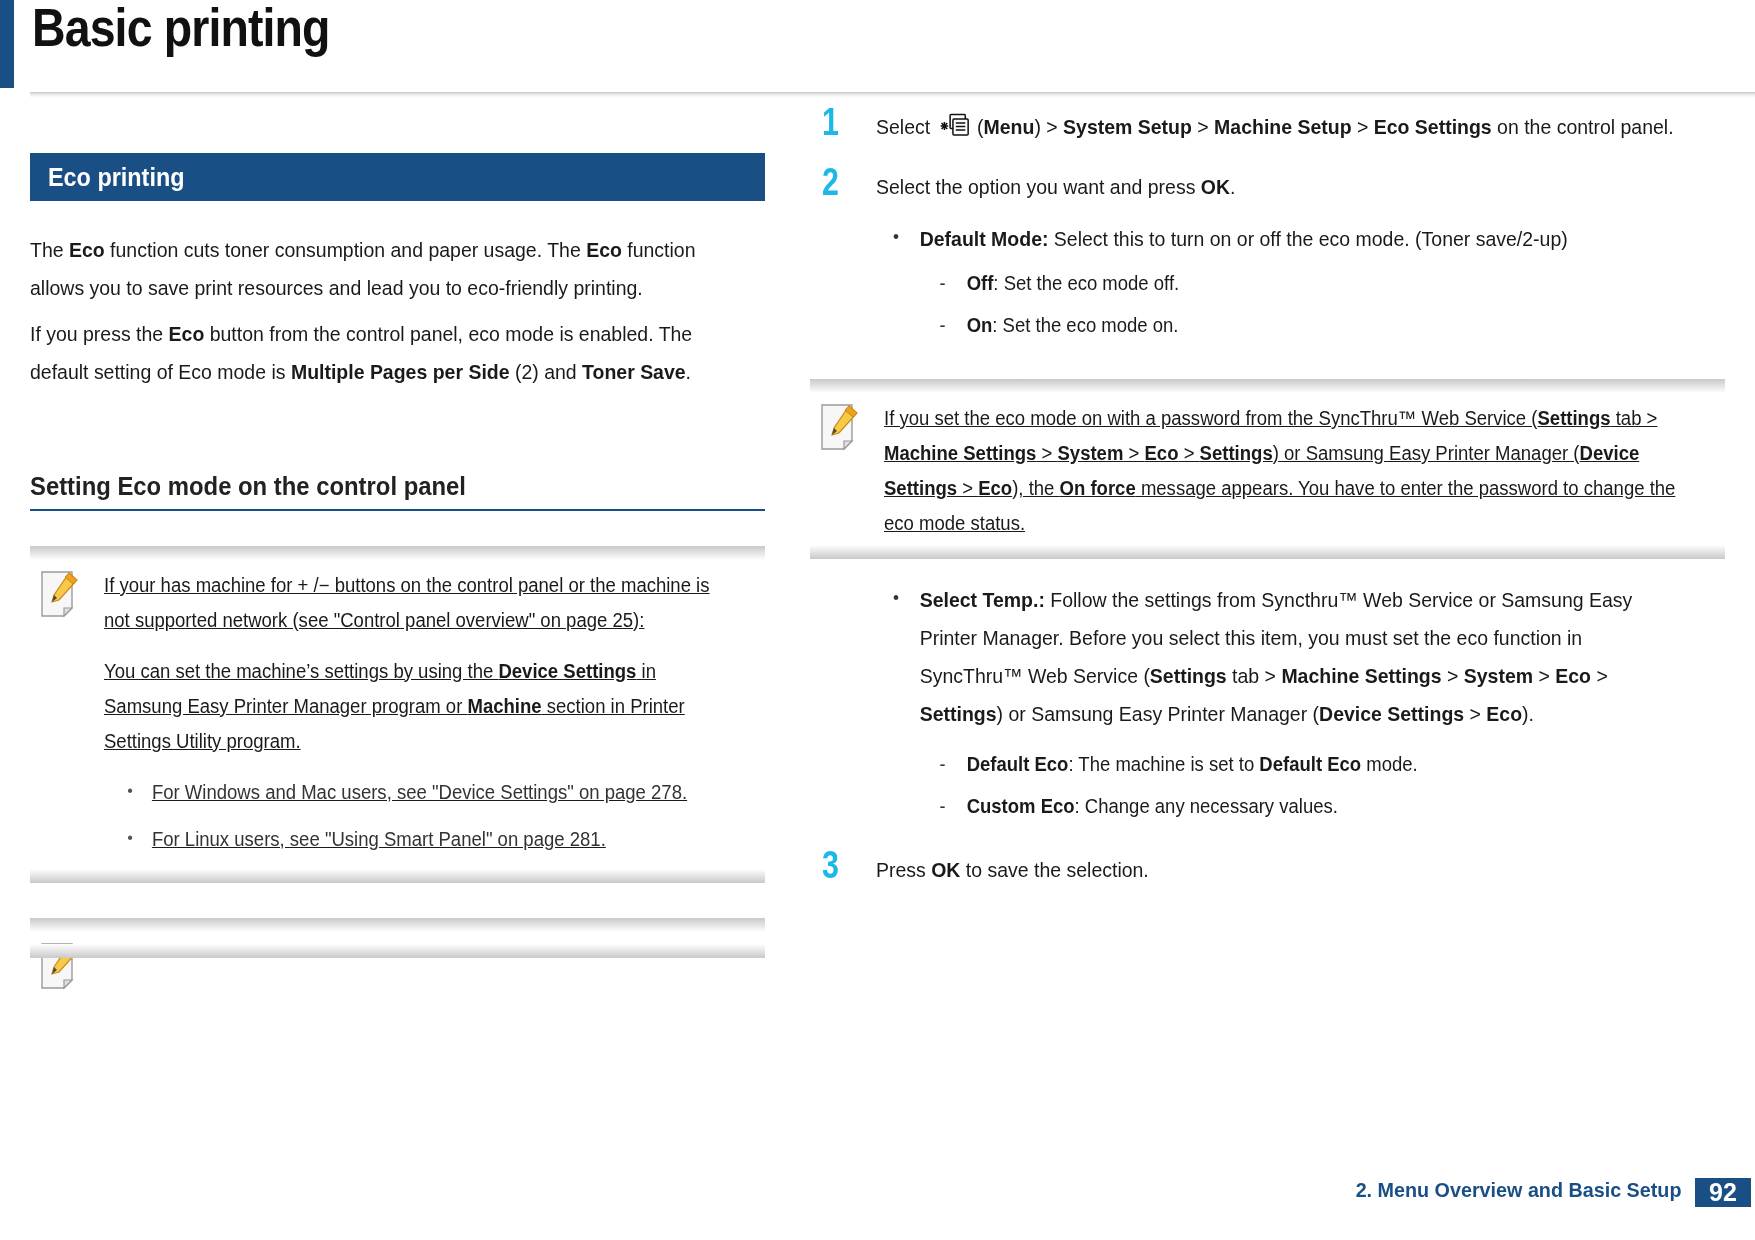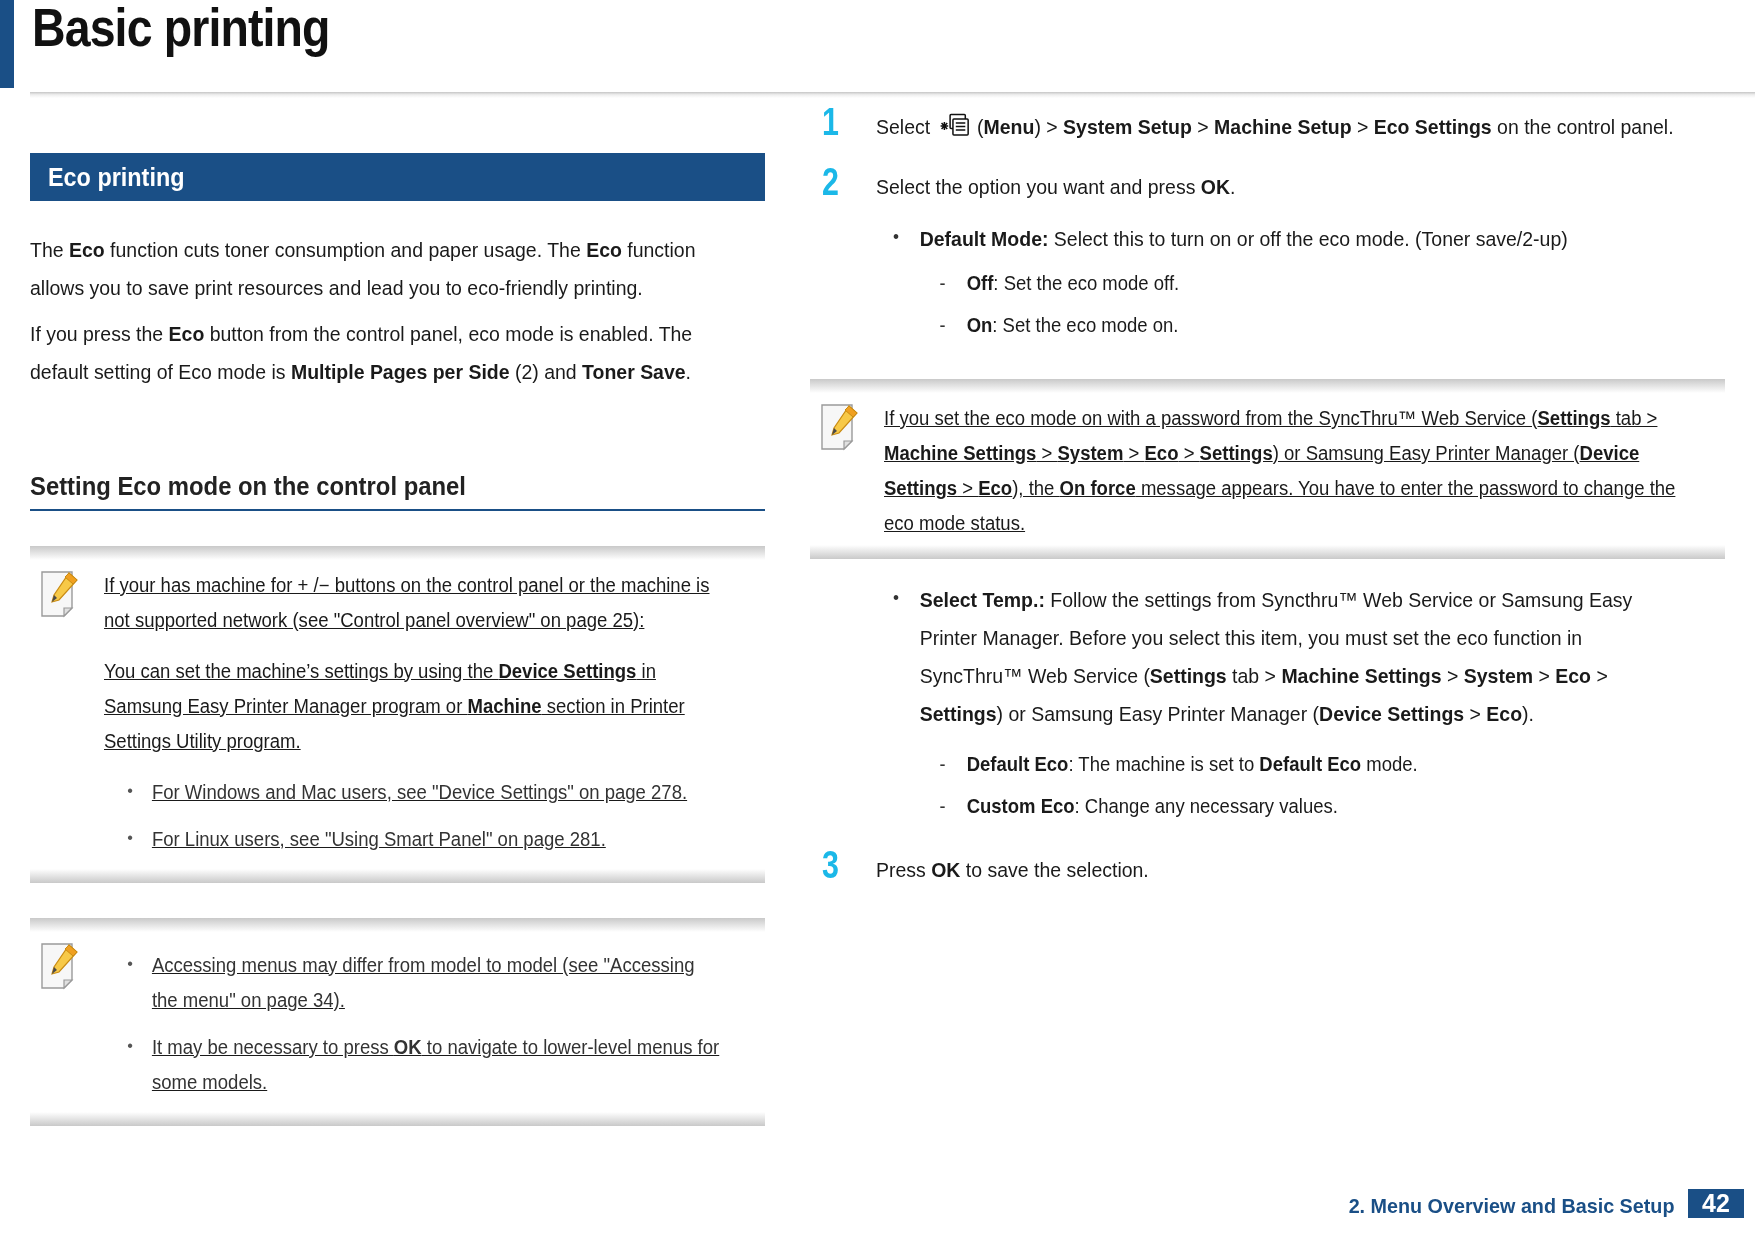--- a/index.html
+++ b/index.html
@@ -257,24 +257,24 @@
     vertical-align: -5px;
     width: 34px;
     height: 26px;
     position: relative;
     margin: 0 2px 0 2px;
   }
 
   
   .footer {
     position: absolute;
-    right: 11px;
+    right: 4px;
     bottom: 22px;
     display: flex;
-    align-items: flex-end;
+    align-items: flex-start;
     height: 40px;
   }
   .footer-text {
     font-size: 21px;
     font-weight: bold;
     color: #1a4f86;
     display: flex;
     align-items: center;
     padding-right: 14px;
     transform: scaleX(0.94);
@@ -347,28 +347,20 @@
     <div class="note">
       <span class="note-icon">
         <svg width="44" height="50" viewBox="0 0 44 50" xmlns="http://www.w3.org/2000/svg">
           <path d="M4 2 H34 V38 L26 46 H4 Z" fill="#f7f7f7" stroke="#9a9a9a" stroke-width="1.4"></path>
           <path d="M26 46 L26 38 L34 38 Z" fill="#e0e0e0" stroke="#9a9a9a" stroke-width="1.2"></path>
           <path d="M31 3 L39 10 L21 30 L14 32 L16 25 Z" fill="#f7c948" stroke="#c98b12" stroke-width="1.2"></path>
           <path d="M31 3 L39 10 L35 14 L27 7 Z" fill="#f0a020" stroke="#c98b12" stroke-width="1"></path>
           <path d="M14 32 L16 25 L19 28 Z" fill="#4a4a4a"></path>
         </svg>
       </span>
-      <div class="note-inner">
-        <ul class="bullets">
-          <li>Accessing menus may differ from model to model (see "Accessing the menu" on page 34).</li>
-          <li>
-            <span>It may be necessary to press </span><b>OK</b><span> to navigate to lower-level menus for some models.</span>
-          </li>
-        </ul>
-      </div>
     </div>
 
   </div>
 
   <div class="col-right">
 
     <div class="step">
       <div class="step-num">1</div>
       <div class="step-text">
         <span>Select </span><span class="menu-icon"><svg width="34" height="26" viewBox="0 0 34 26" xmlns="http://www.w3.org/2000/svg">
@@ -430,14 +422,14 @@
       <div class="step-text">
         <span>Press </span><b>OK</b><span> to save the selection.</span>
       </div>
     </div>
 
   </div>
 </div>
 
 <div class="footer">
   <div class="footer-text">2.  Menu Overview and Basic Setup</div>
-  <div class="footer-page">42</div>
+  <div class="footer-page">92</div>
 </div>
 
 </body></html>

